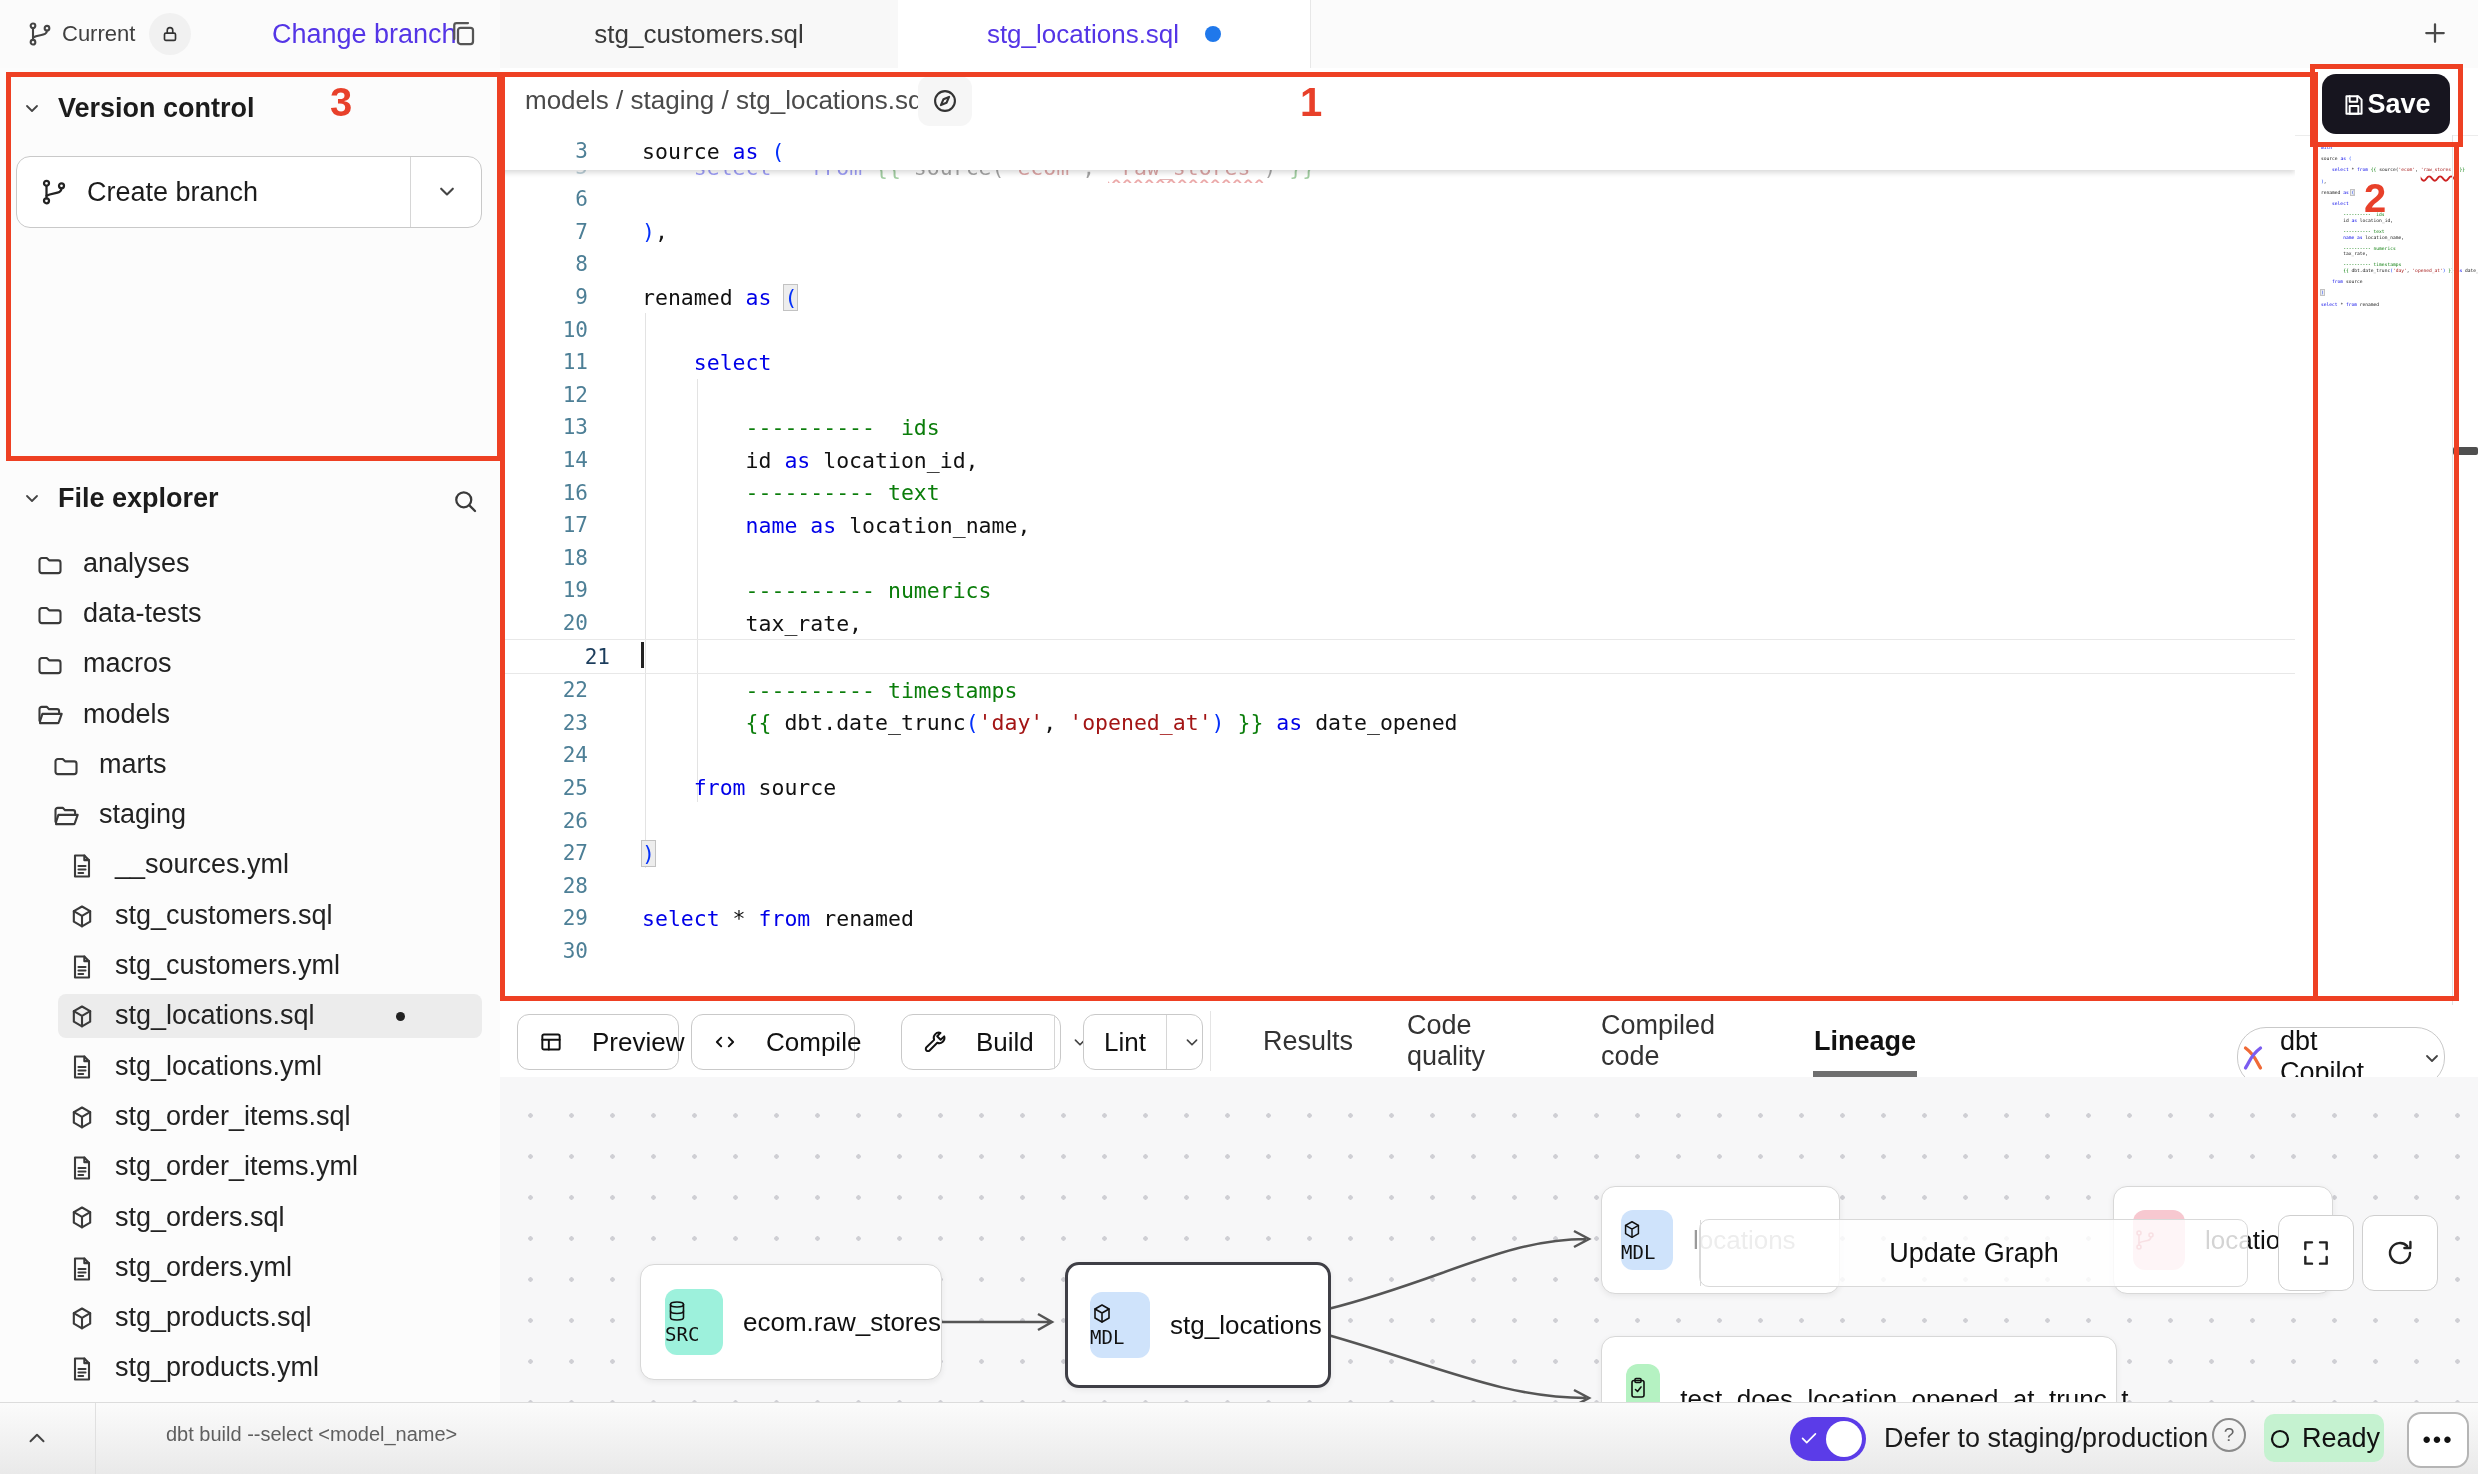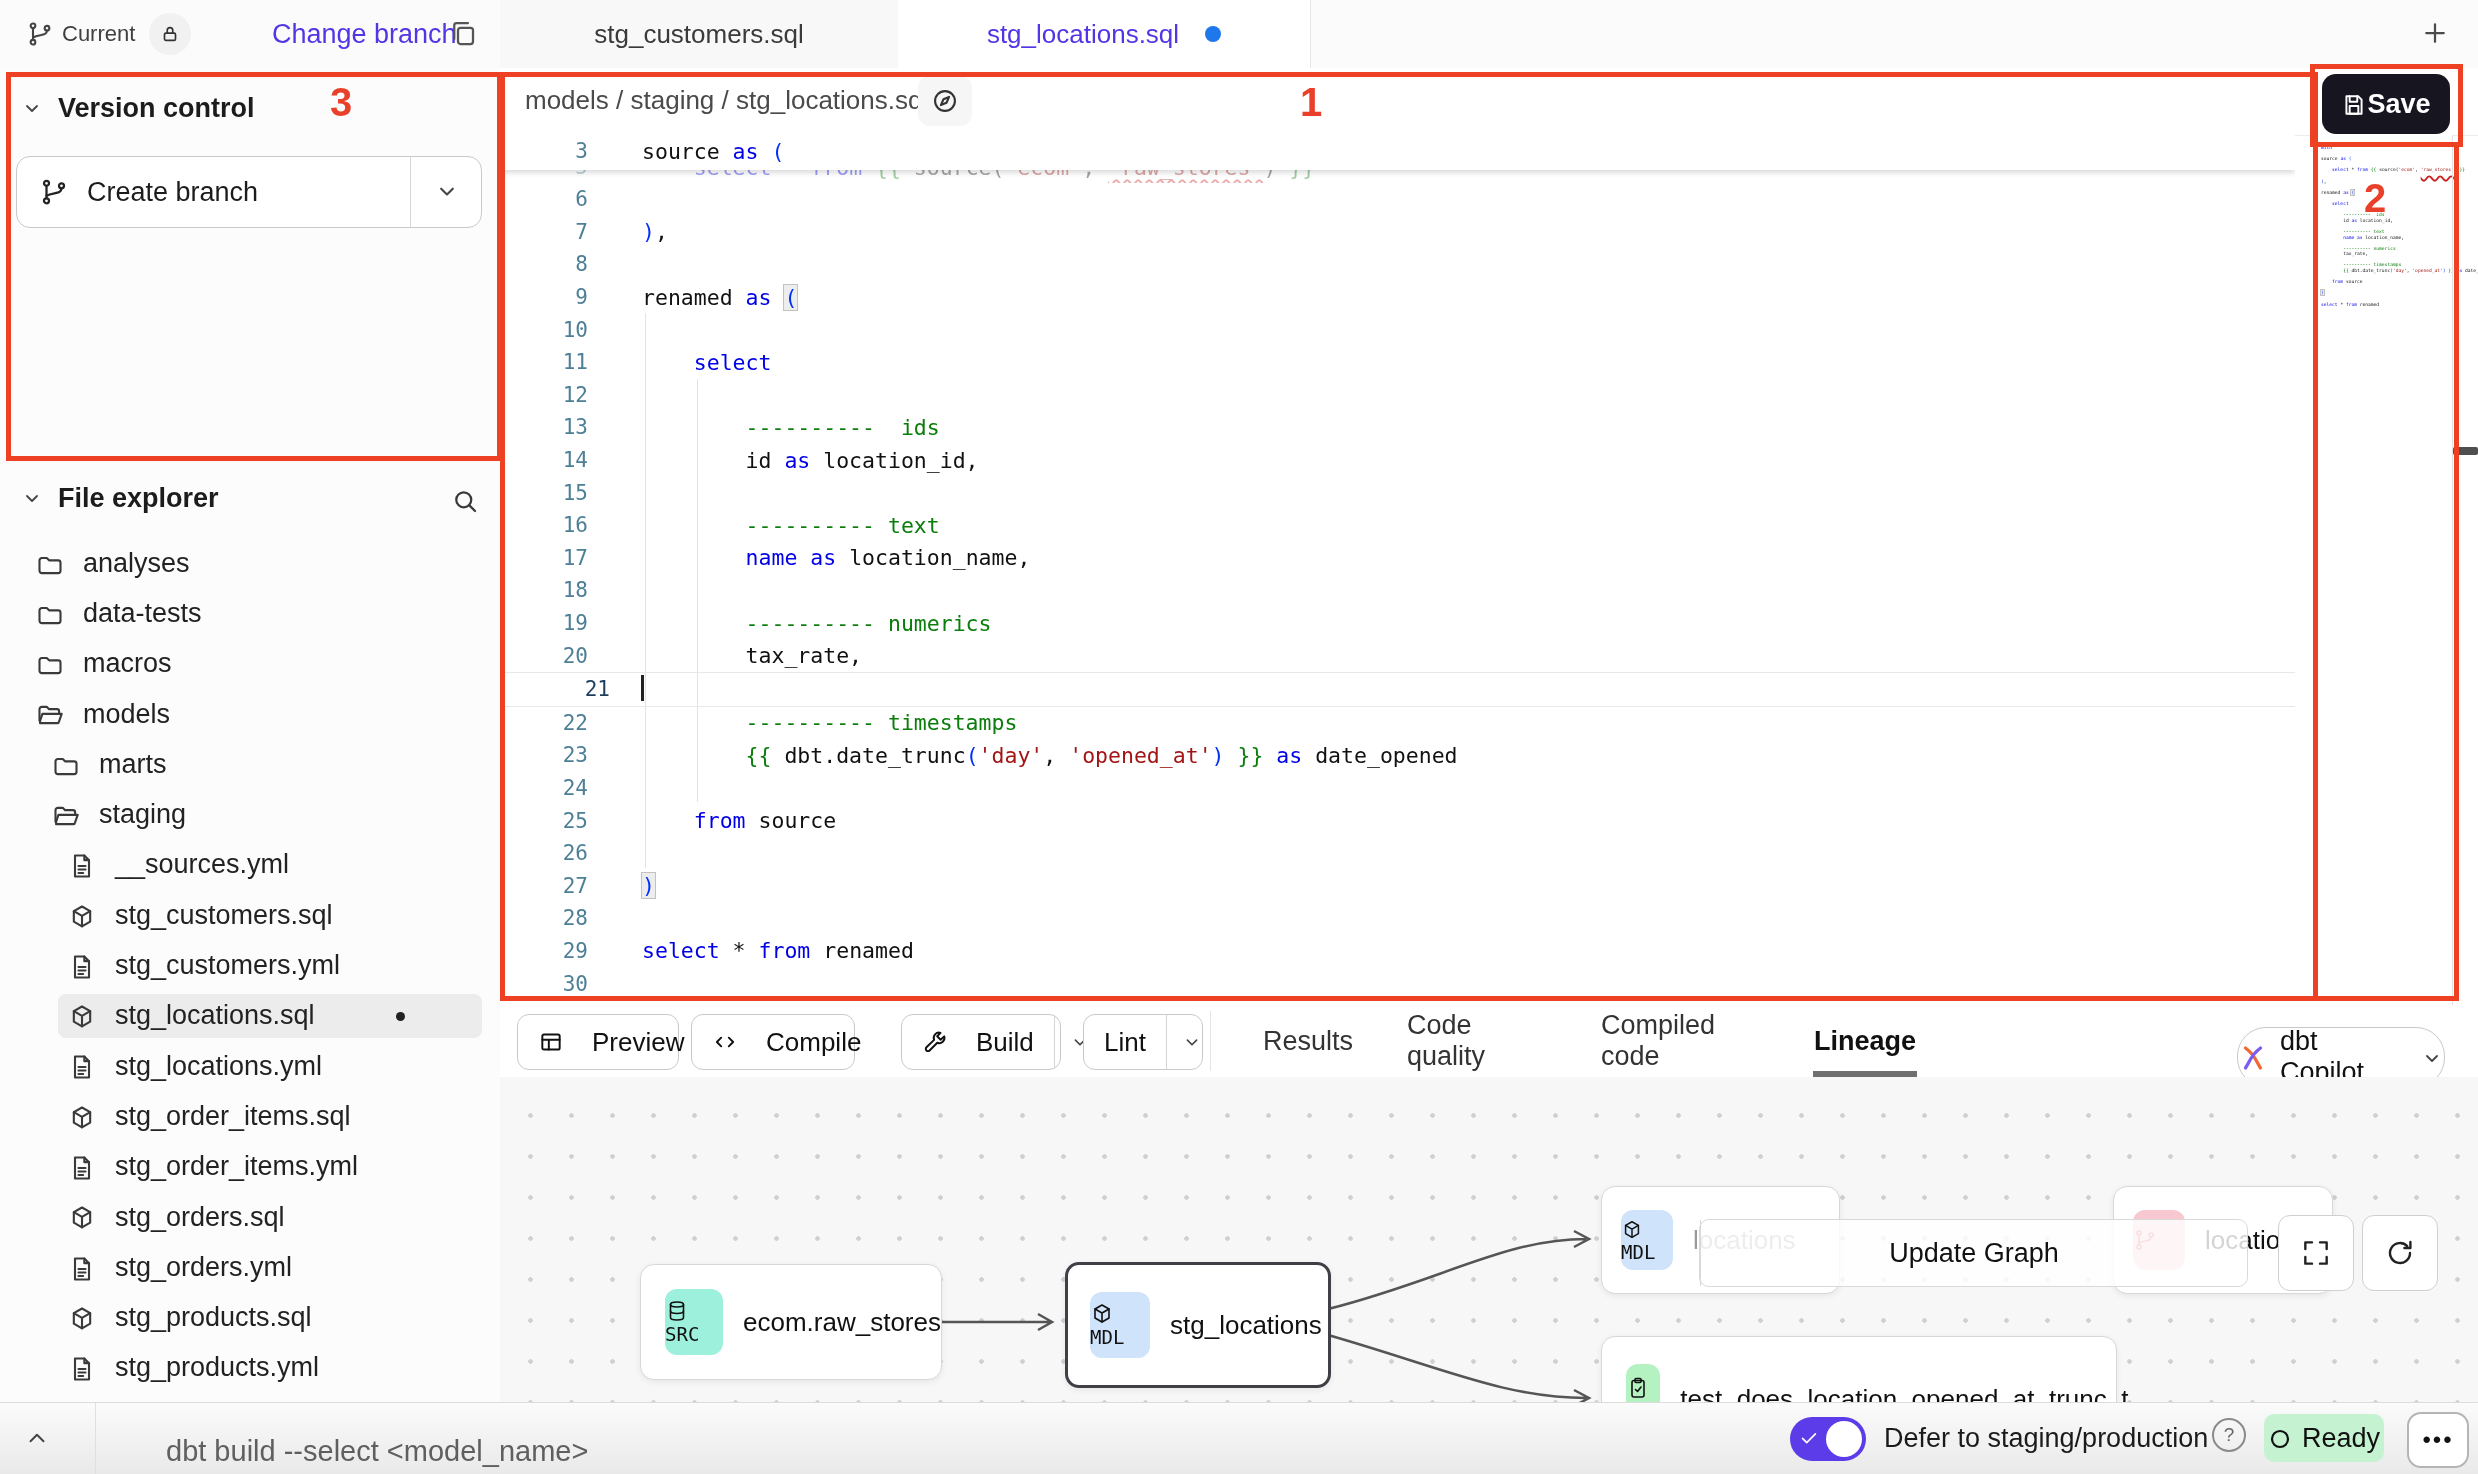--- a/index.html
+++ b/index.html
@@ -110,21 +110,21 @@
   #update-graph{flex:1;border-left:1px solid #d9d9d9;display:flex;align-items:center;justify-content:center;
       font-size:27px;color:#111;cursor:pointer;}
   .sqbtn{position:absolute;width:74px;height:74px;background:#fff;border:1.5px solid #cfcfcf;border-radius:12px;
       display:flex;align-items:center;justify-content:center;color:#222;cursor:pointer;z-index:7;}
 
   
   #statusbar{position:absolute;left:0;top:1402px;width:2478px;height:72px;
      background:linear-gradient(180deg,#fbfbfb,#e9e9e9);border-top:1px solid #dcdcdc;}
   #collapse{position:absolute;left:24px;top:22px;color:#444;cursor:pointer;}
   #sb-divider{position:absolute;left:95px;top:0;height:72px;border-left:1px solid #e0e0e0;}
-  #command{position:absolute;left:166px;top:20px;font-size:29px;color:#5f5f5f;margin-top:12px;}
+  #command{position:absolute;left:166px;top:20px;font-size:20px;color:#5f5f5f;}
   #defer-toggle{position:absolute;left:1790px;top:14px;width:76px;height:44px;border-radius:22px;
       background:#5b3ce8;cursor:pointer;}
   #defer-toggle .knob{position:absolute;right:4px;top:4px;width:36px;height:36px;border-radius:50%;background:#fff;}
   #defer-toggle .chk{position:absolute;left:8px;top:10px;color:#fff;}
   #defer-label{position:absolute;left:1884px;top:20px;font-size:27px;color:#1b1b1b;}
   #help-circle{position:absolute;left:2212px;top:15px;width:30px;height:30px;border:2px solid #8a8a8a;
       border-radius:50%;display:flex;align-items:center;justify-content:center;font-size:19px;color:#666;}
   #ready-pill{position:absolute;left:2264px;top:11px;width:120px;height:48px;background:#c5f2d0;border-radius:10px;
       display:flex;align-items:center;justify-content:center;gap:10px;font-size:27px;color:#111;font-weight:500;}
   #ready-pill .ic{stroke-width:2.2;}
@@ -388,24 +388,20 @@
           </div>
           <div class="crow ">
             <span class="ln">13</span>
             <span class="cd"><span class="c">        ----------  ids</span></span>
           </div>
           <div class="crow ">
             <span class="ln">14</span>
             <span class="cd"><span class="t">        id </span><span class="k">as</span><span class="t"> location_id,</span></span>
           </div>
           <div class="crow ">
-            <span class="ln">15</span>
-            <span class="cd"></span>
-          </div>
-          <div class="crow ">
             <span class="ln">16</span>
             <span class="cd"><span class="c">        ---------- text</span></span>
           </div>
           <div class="crow ">
             <span class="ln">17</span>
             <span class="cd"><span class="k">        name</span><span class="t"> </span><span class="k">as</span><span class="t"> location_name,</span></span>
           </div>
           <div class="crow ">
             <span class="ln">18</span>
             <span class="cd"></span>

